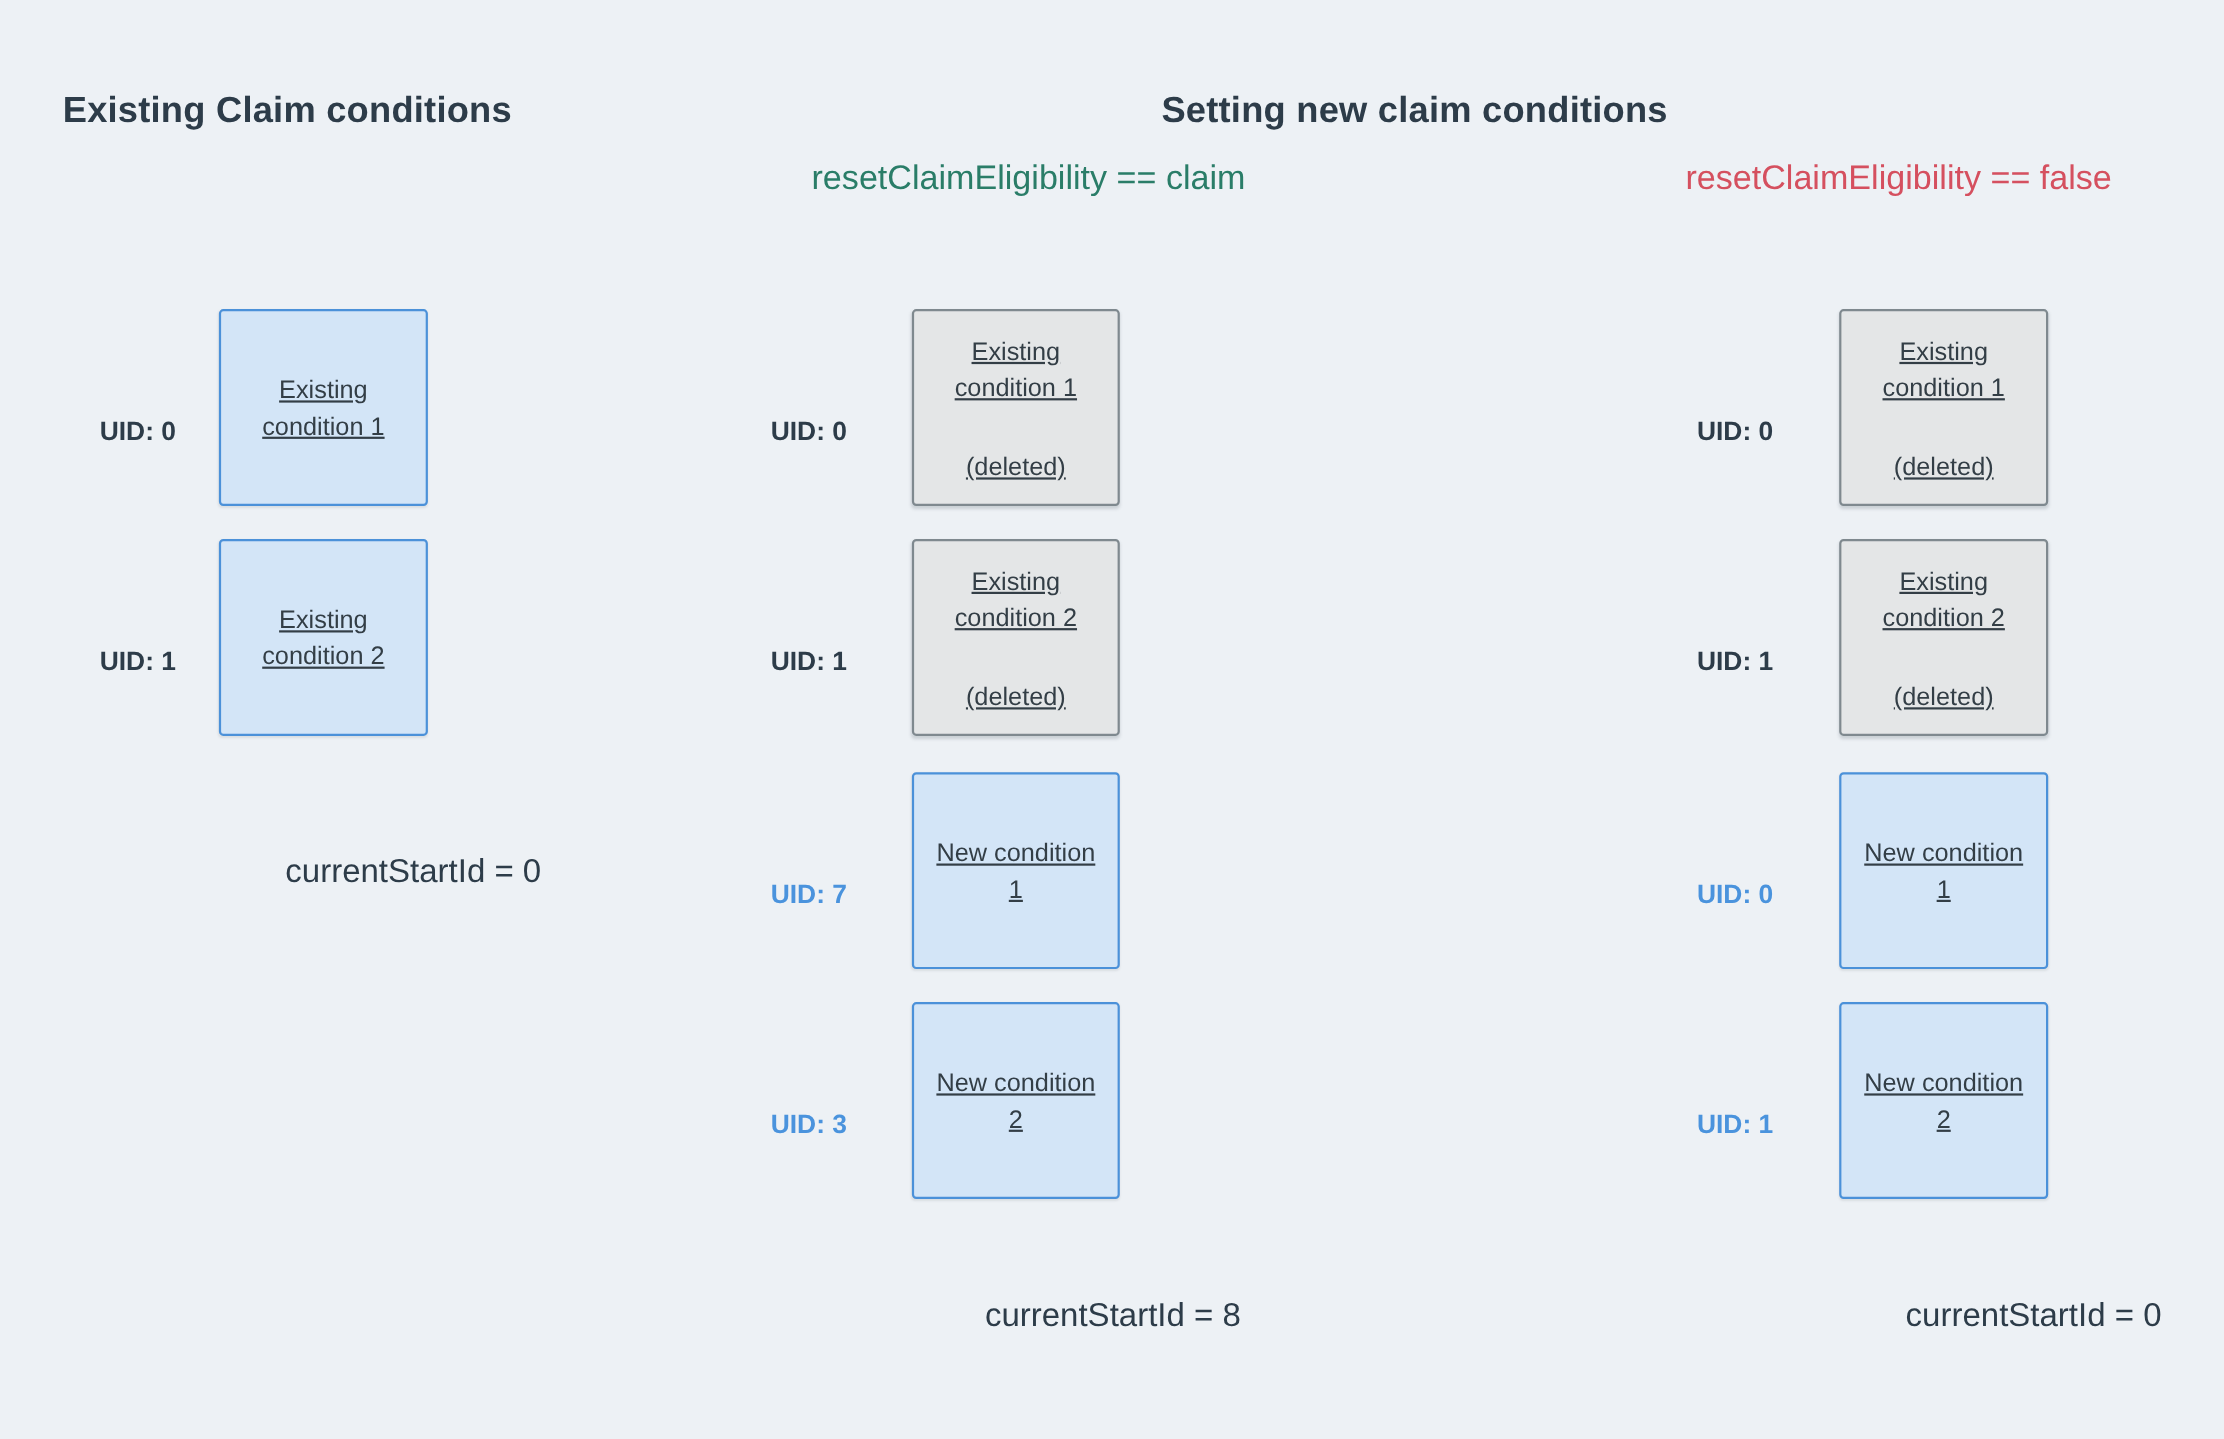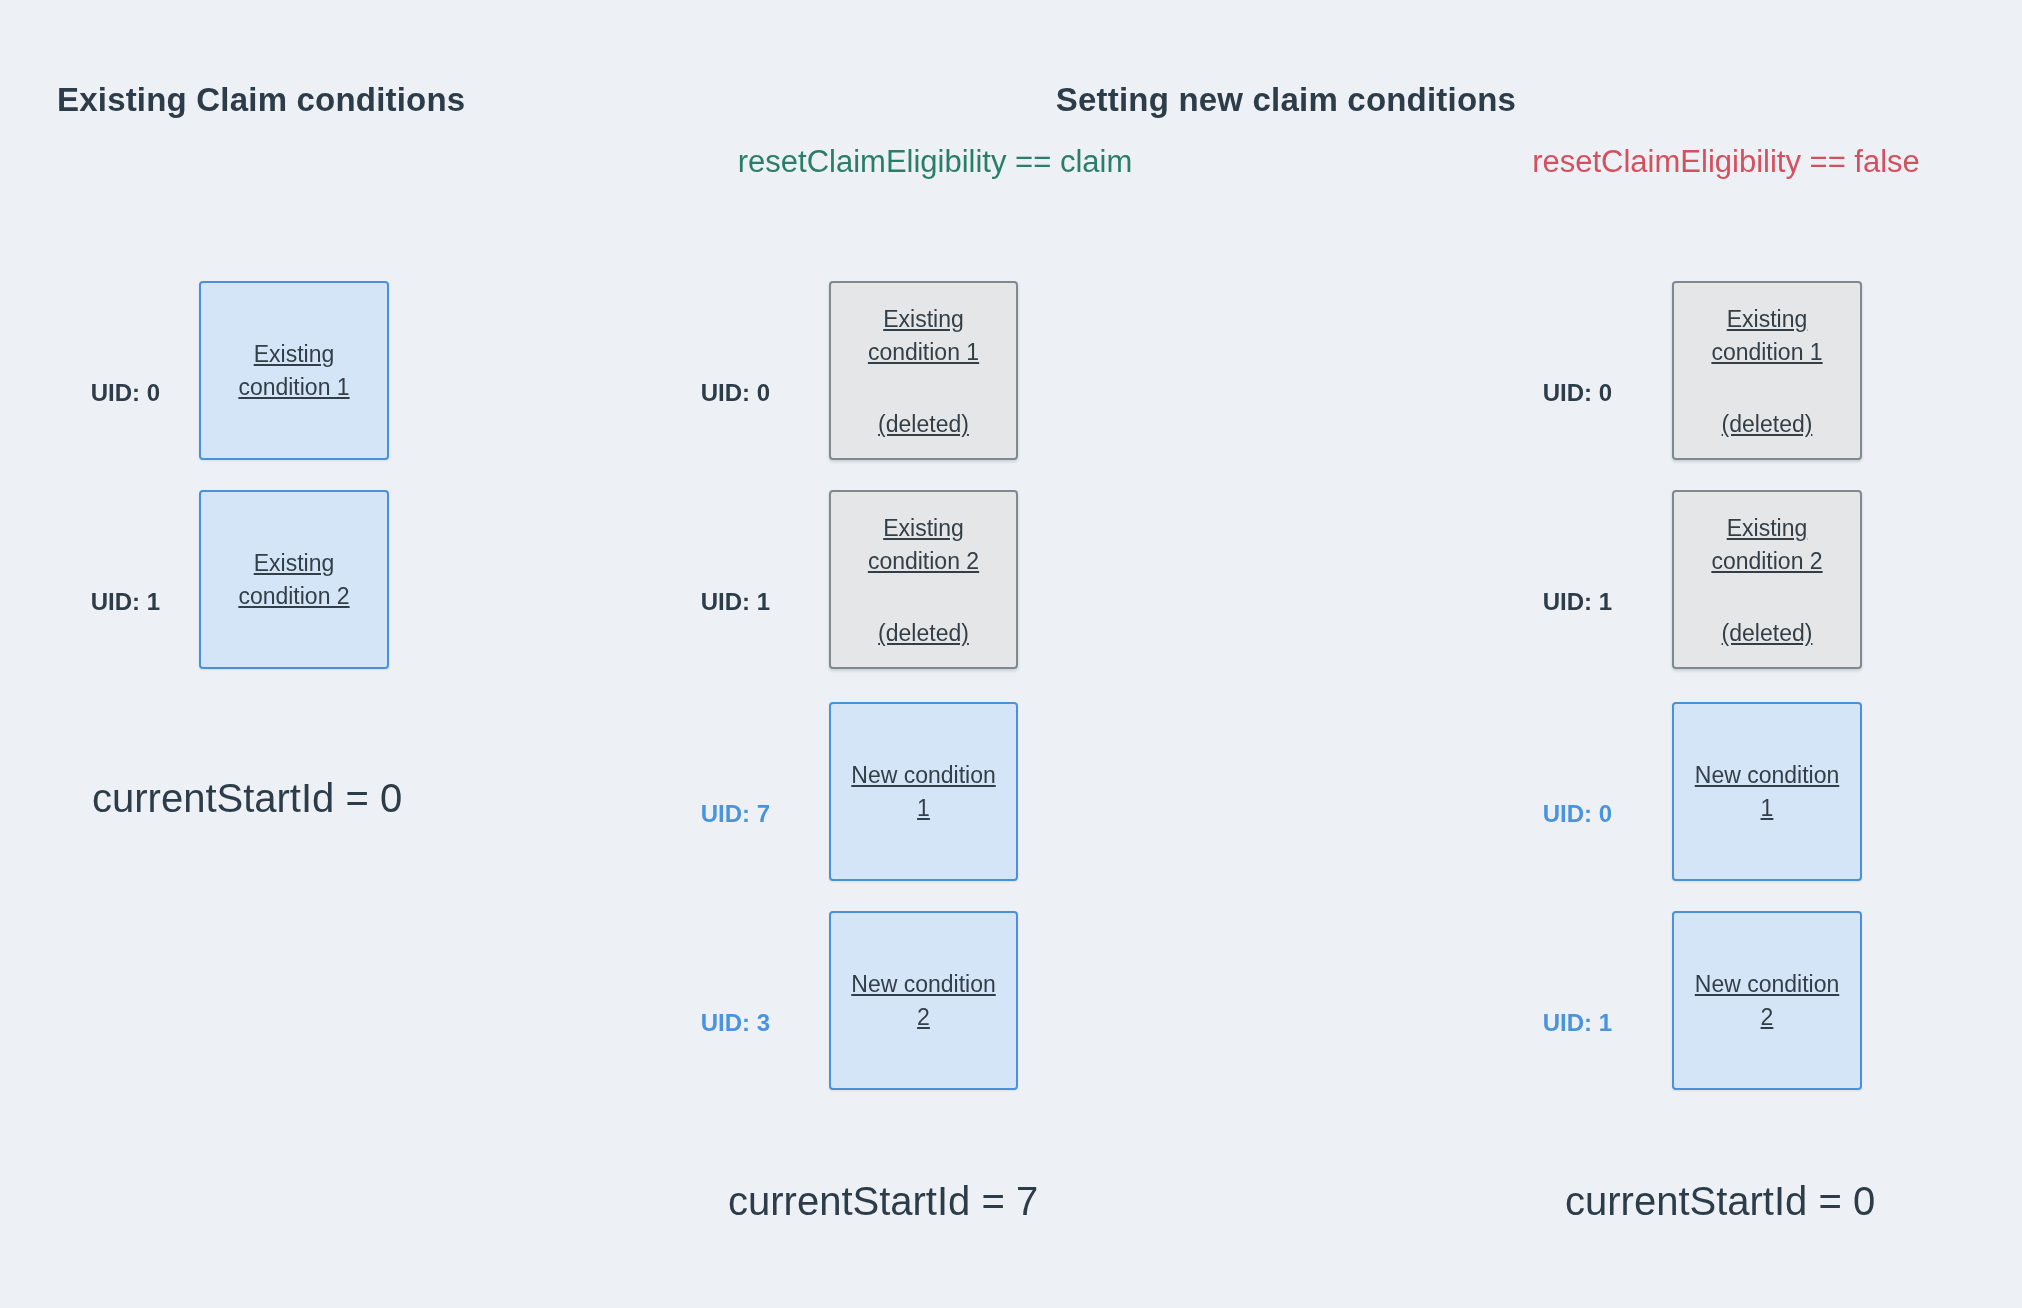--- a/index.html
+++ b/index.html
@@ -99,22 +99,22 @@
     padding-top: 20px;
     padding-bottom: 17px;
   }
   .box-label { width: 100%; }
   .box-note  { width: 100%; }
 
   
   .footer {
     position: absolute;
     width: 400px;
-    text-align: left;
-    font-size: 40px;
+    text-align: right;
+    font-size: 30px;
     color: #2d3c49;
     white-space: nowrap;
   }
   .footer-existing { left: 92px;   top: 776px;  }
   .footer-true     { left: 728px;  top: 1179px; }
   .footer-false    { left: 1565px; top: 1179px; }
 </style>
 </head>
 <body>
 
@@ -163,21 +163,21 @@
         <div class="box-label">New condition 1</div>
       </div>
     </div>
     <div class="row">
       <div class="uid-cell uid-blue">UID: 3</div>
       <div class="box box-blue">
         <div class="box-label">New condition 2</div>
       </div>
     </div>
   </div>
-  <div class="footer footer-true">currentStartId = 7</div>
+  <div class="footer footer-true">currentStartId = 8</div>
 
   <div class="col col-false">
     <div class="row">
       <div class="uid-cell">UID: 0</div>
       <div class="box box-gray box-deleted">
         <div class="box-label">Existing condition 1</div>
         <div class="box-note">(deleted)</div>
       </div>
     </div>
     <div class="row">

